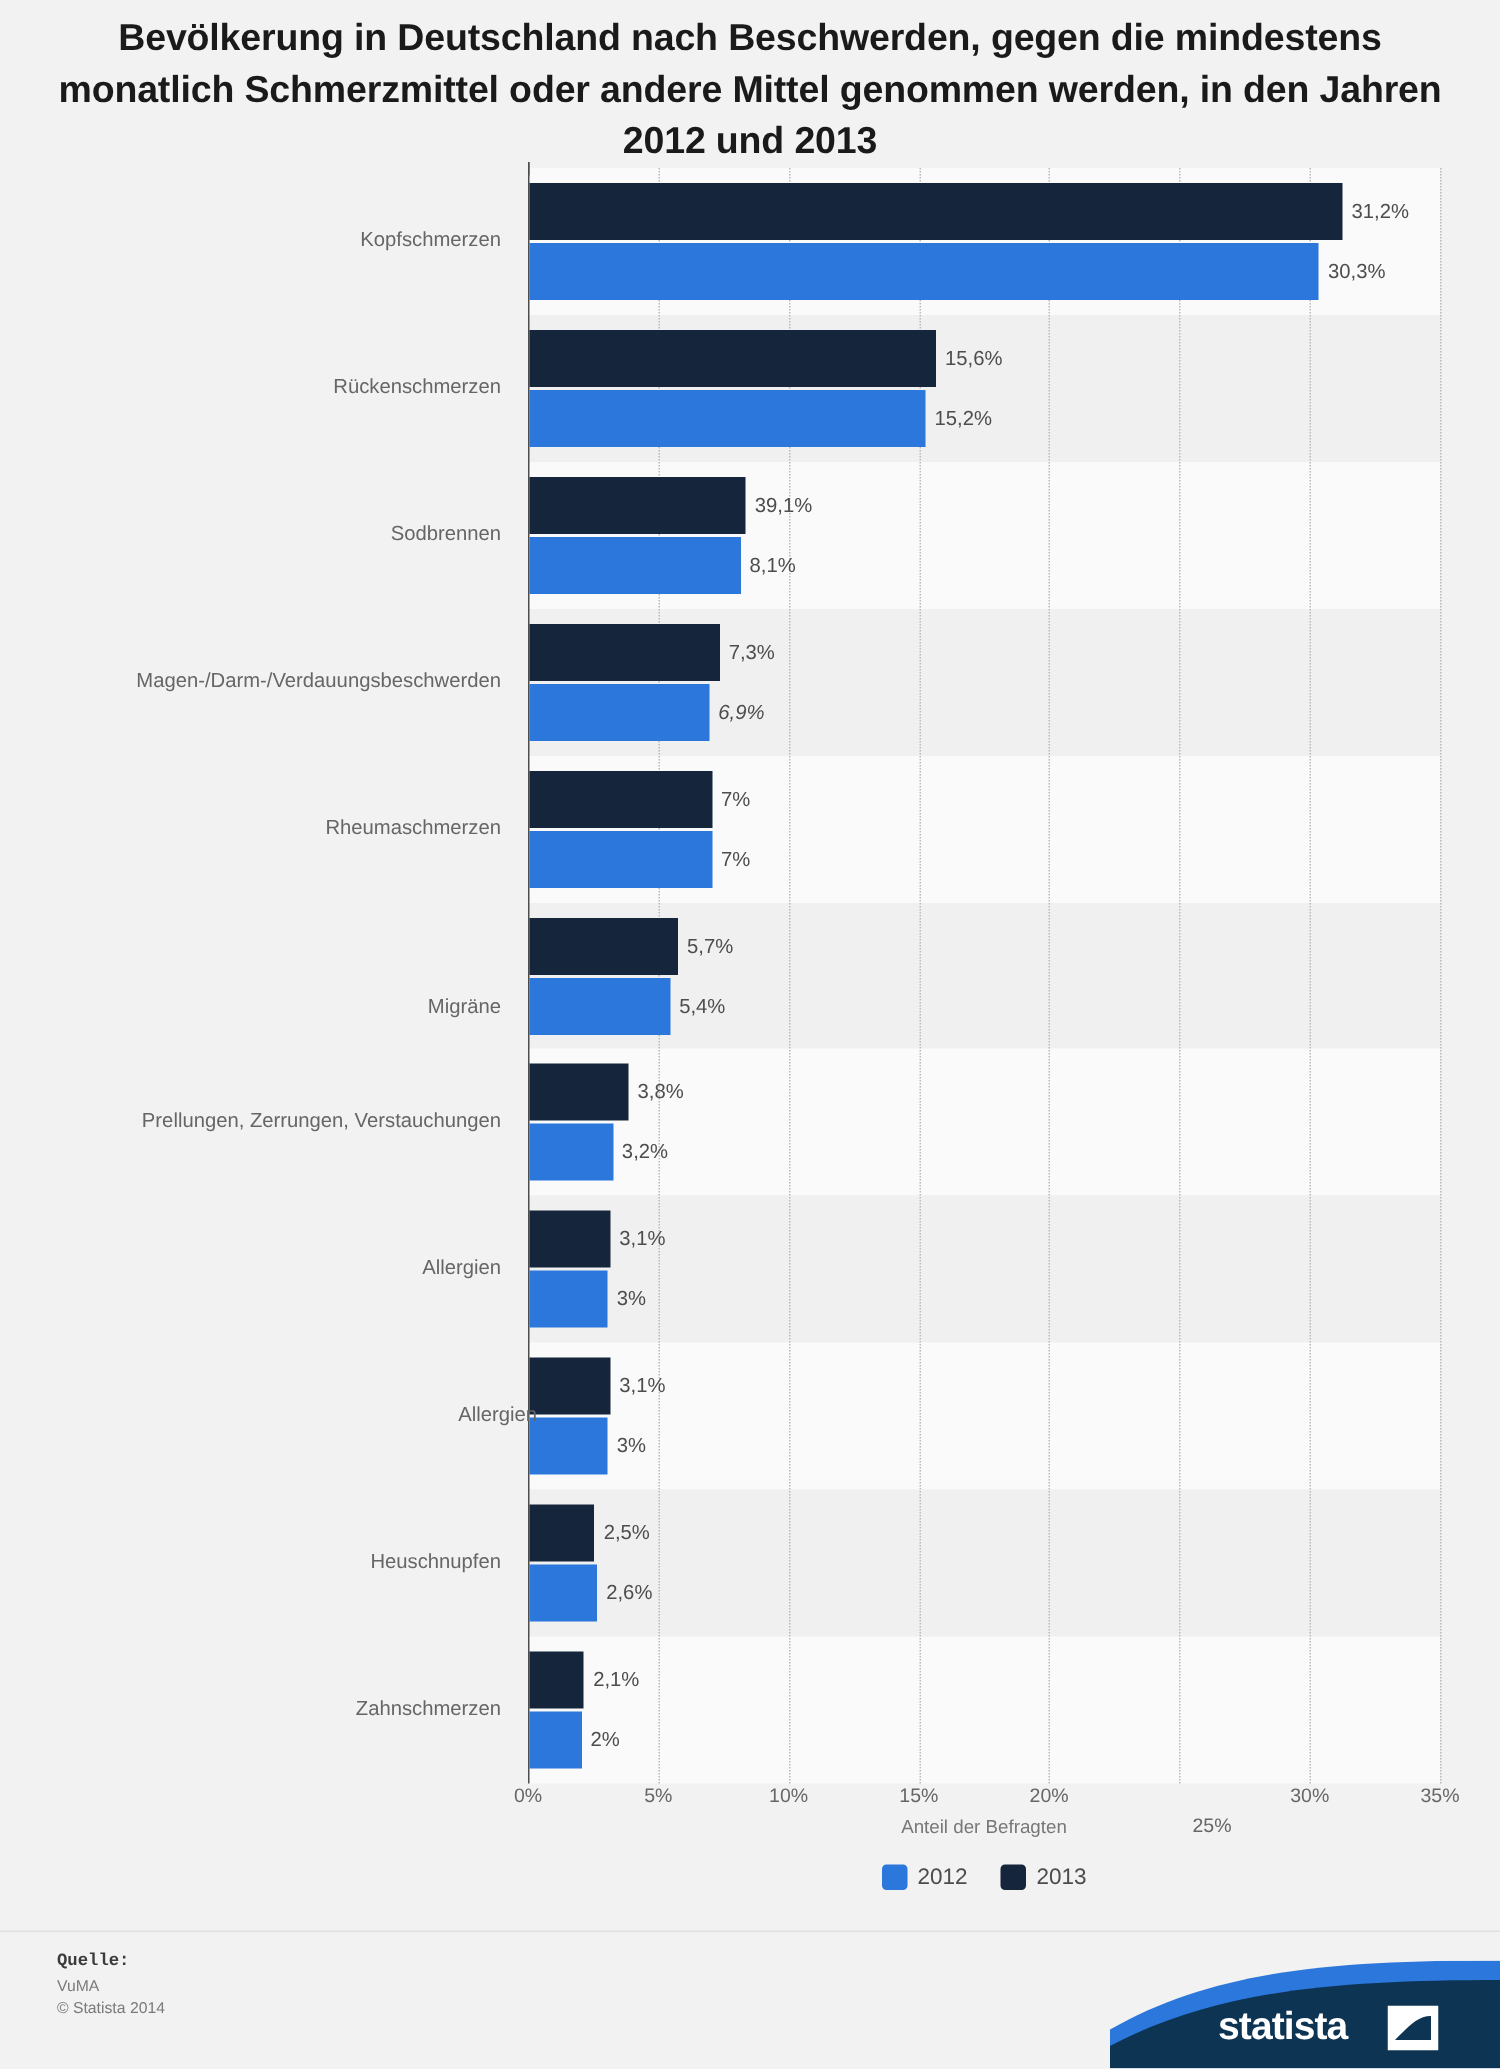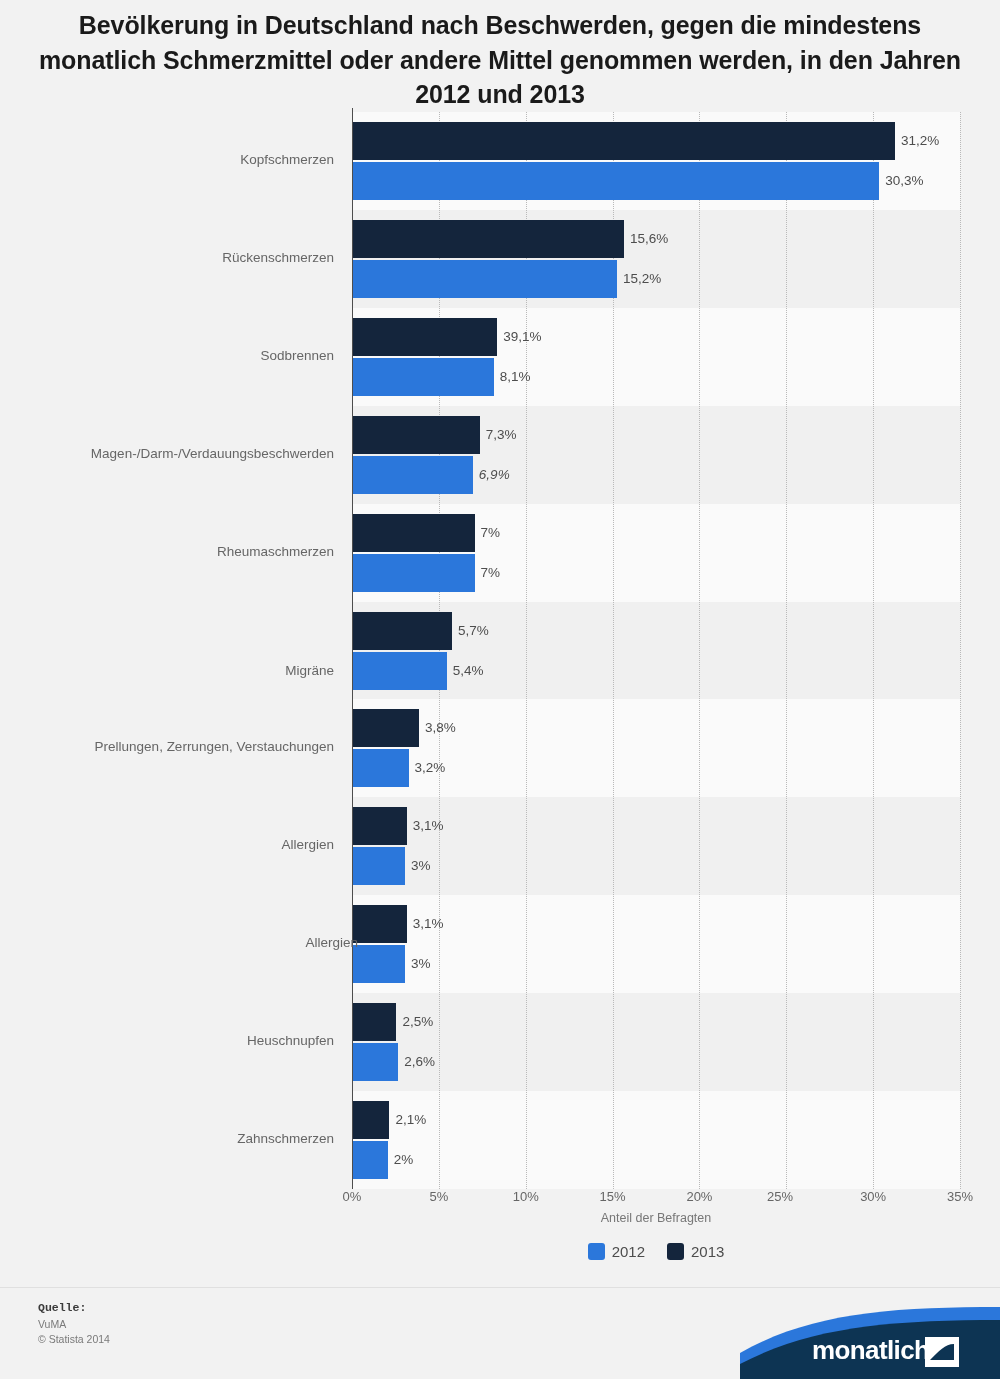--- a/index.html
+++ b/index.html
@@ -227,21 +227,21 @@
       <div class="cat-label" style="top: 1023.05px;">Zahnschmerzen</div>
     </div>
 
   <div class="xaxis" id="xaxis">
     <div class="xaxis-title">Anteil der Befragten</div>
   <div class="xtick" style="left: 352px;">0%</div>
       <div class="xtick" style="left: 438.857px;">5%</div>
       <div class="xtick" style="left: 525.714px;">10%</div>
       <div class="xtick" style="left: 612.571px;">15%</div>
       <div class="xtick" style="left: 699.429px;">20%</div>
-      <div class="xtick" style="left: 780px;">25%</div>
+      <div class="xtick" style="left: 808px; margin-top: 20px;">25%</div>
       <div class="xtick" style="left: 873.143px;">30%</div>
       <div class="xtick" style="left: 960px;">35%</div>
     </div>
 
   <div class="legend" id="legend">
       <div class="legend-item">
         <span class="swatch" style="background: rgb(43, 119, 219);"></span>
         <span class="legend-text">2012</span>
       </div>
       <div class="legend-item">
@@ -258,21 +258,21 @@
       <div class="foot-line">VuMA</div>
       <div class="foot-line">© Statista 2014</div>
     </div>
 
 
     <div class="logo">
       <svg width="260" height="72" viewBox="0 0 260 72">
         <path d="M0 46 C 70 6, 150 0, 260 0 L260 72 L0 72 Z" fill="#2b77db"></path>
         <path d="M0 57 C 70 20, 150 13, 260 13 L260 72 L0 72 Z" fill="#0d3453"></path>
       </svg>
-      <div class="logo-text">monatlich</div>
+      <div class="logo-text">statista</div>
       <svg class="logo-mark" width="34" height="30" viewBox="0 0 34 30">
         <rect x="0" y="0" width="34" height="30" fill="#ffffff"></rect>
         <path d="M5 23 L29 23 L29 7 C 20 7, 14 14, 5 23 Z" fill="#0d3453"></path>
       </svg>
     </div>
   </div>
 
 </div>
 
 </body></html>

